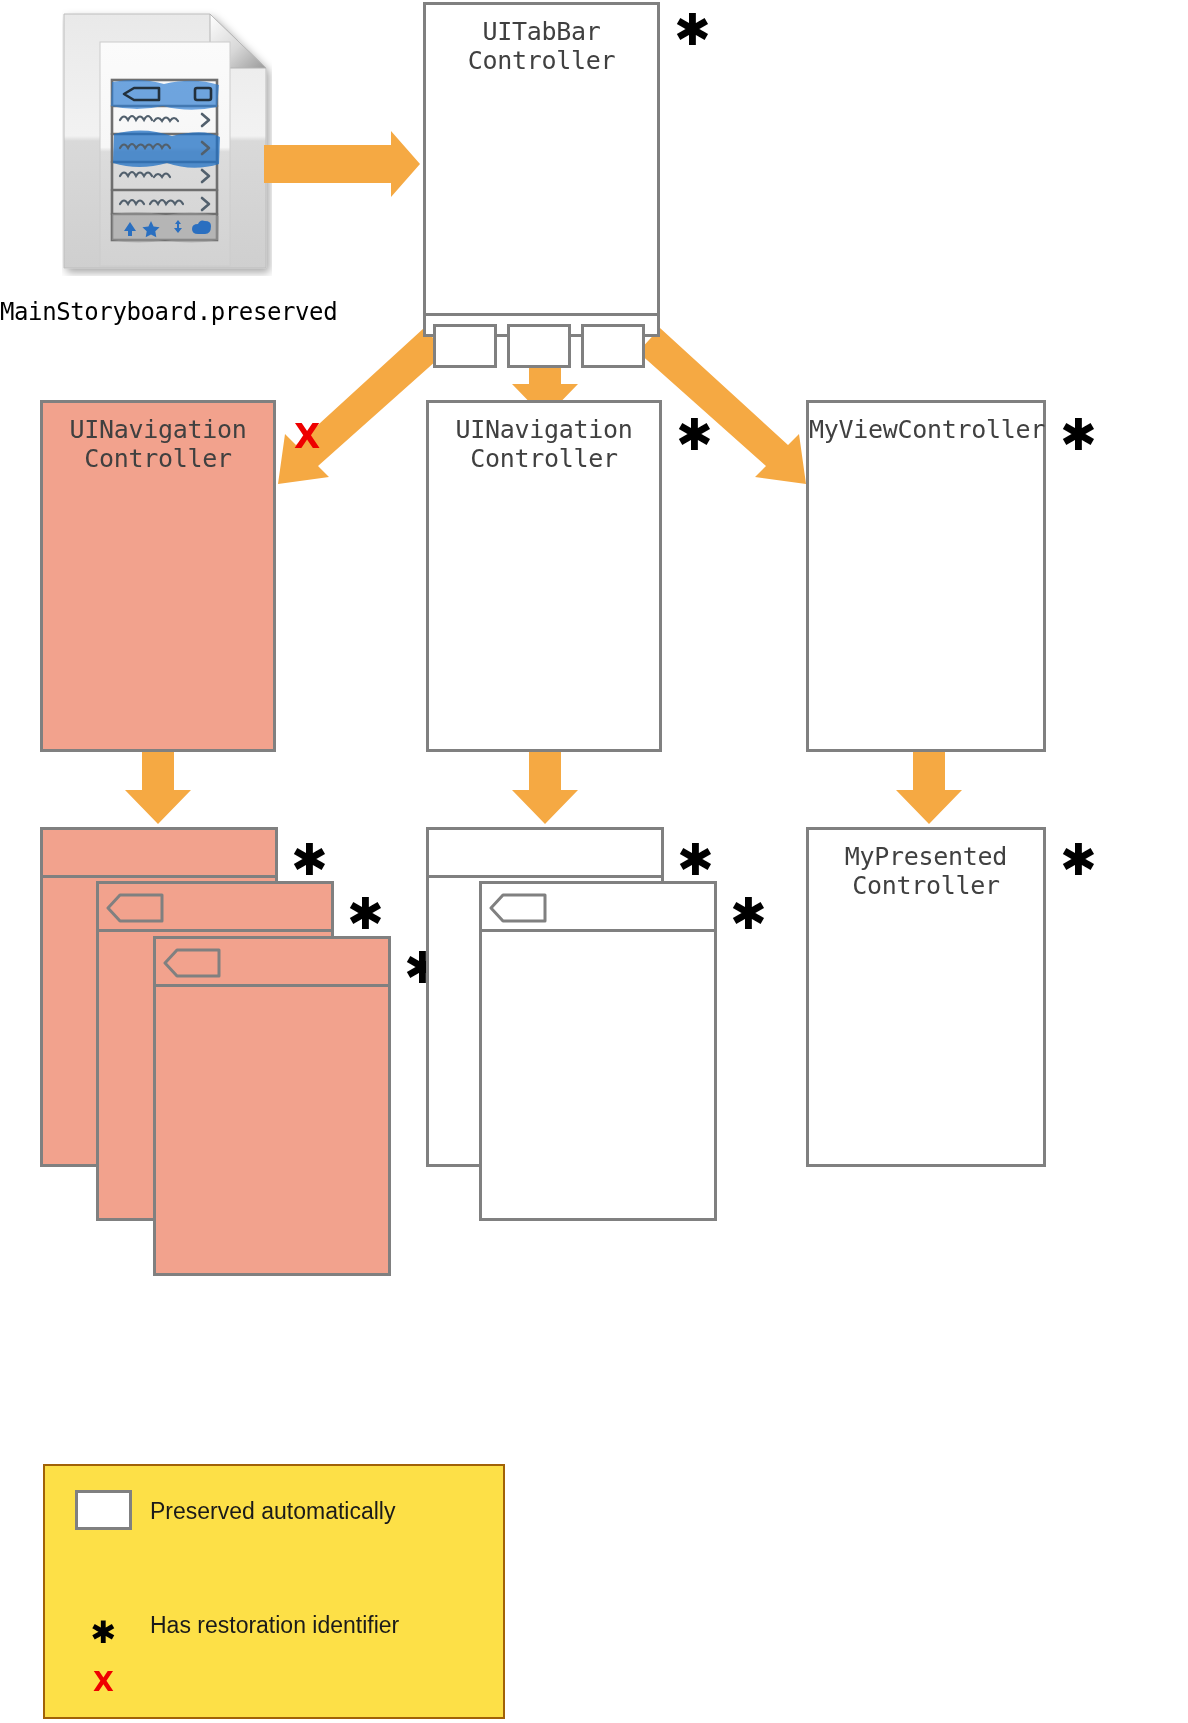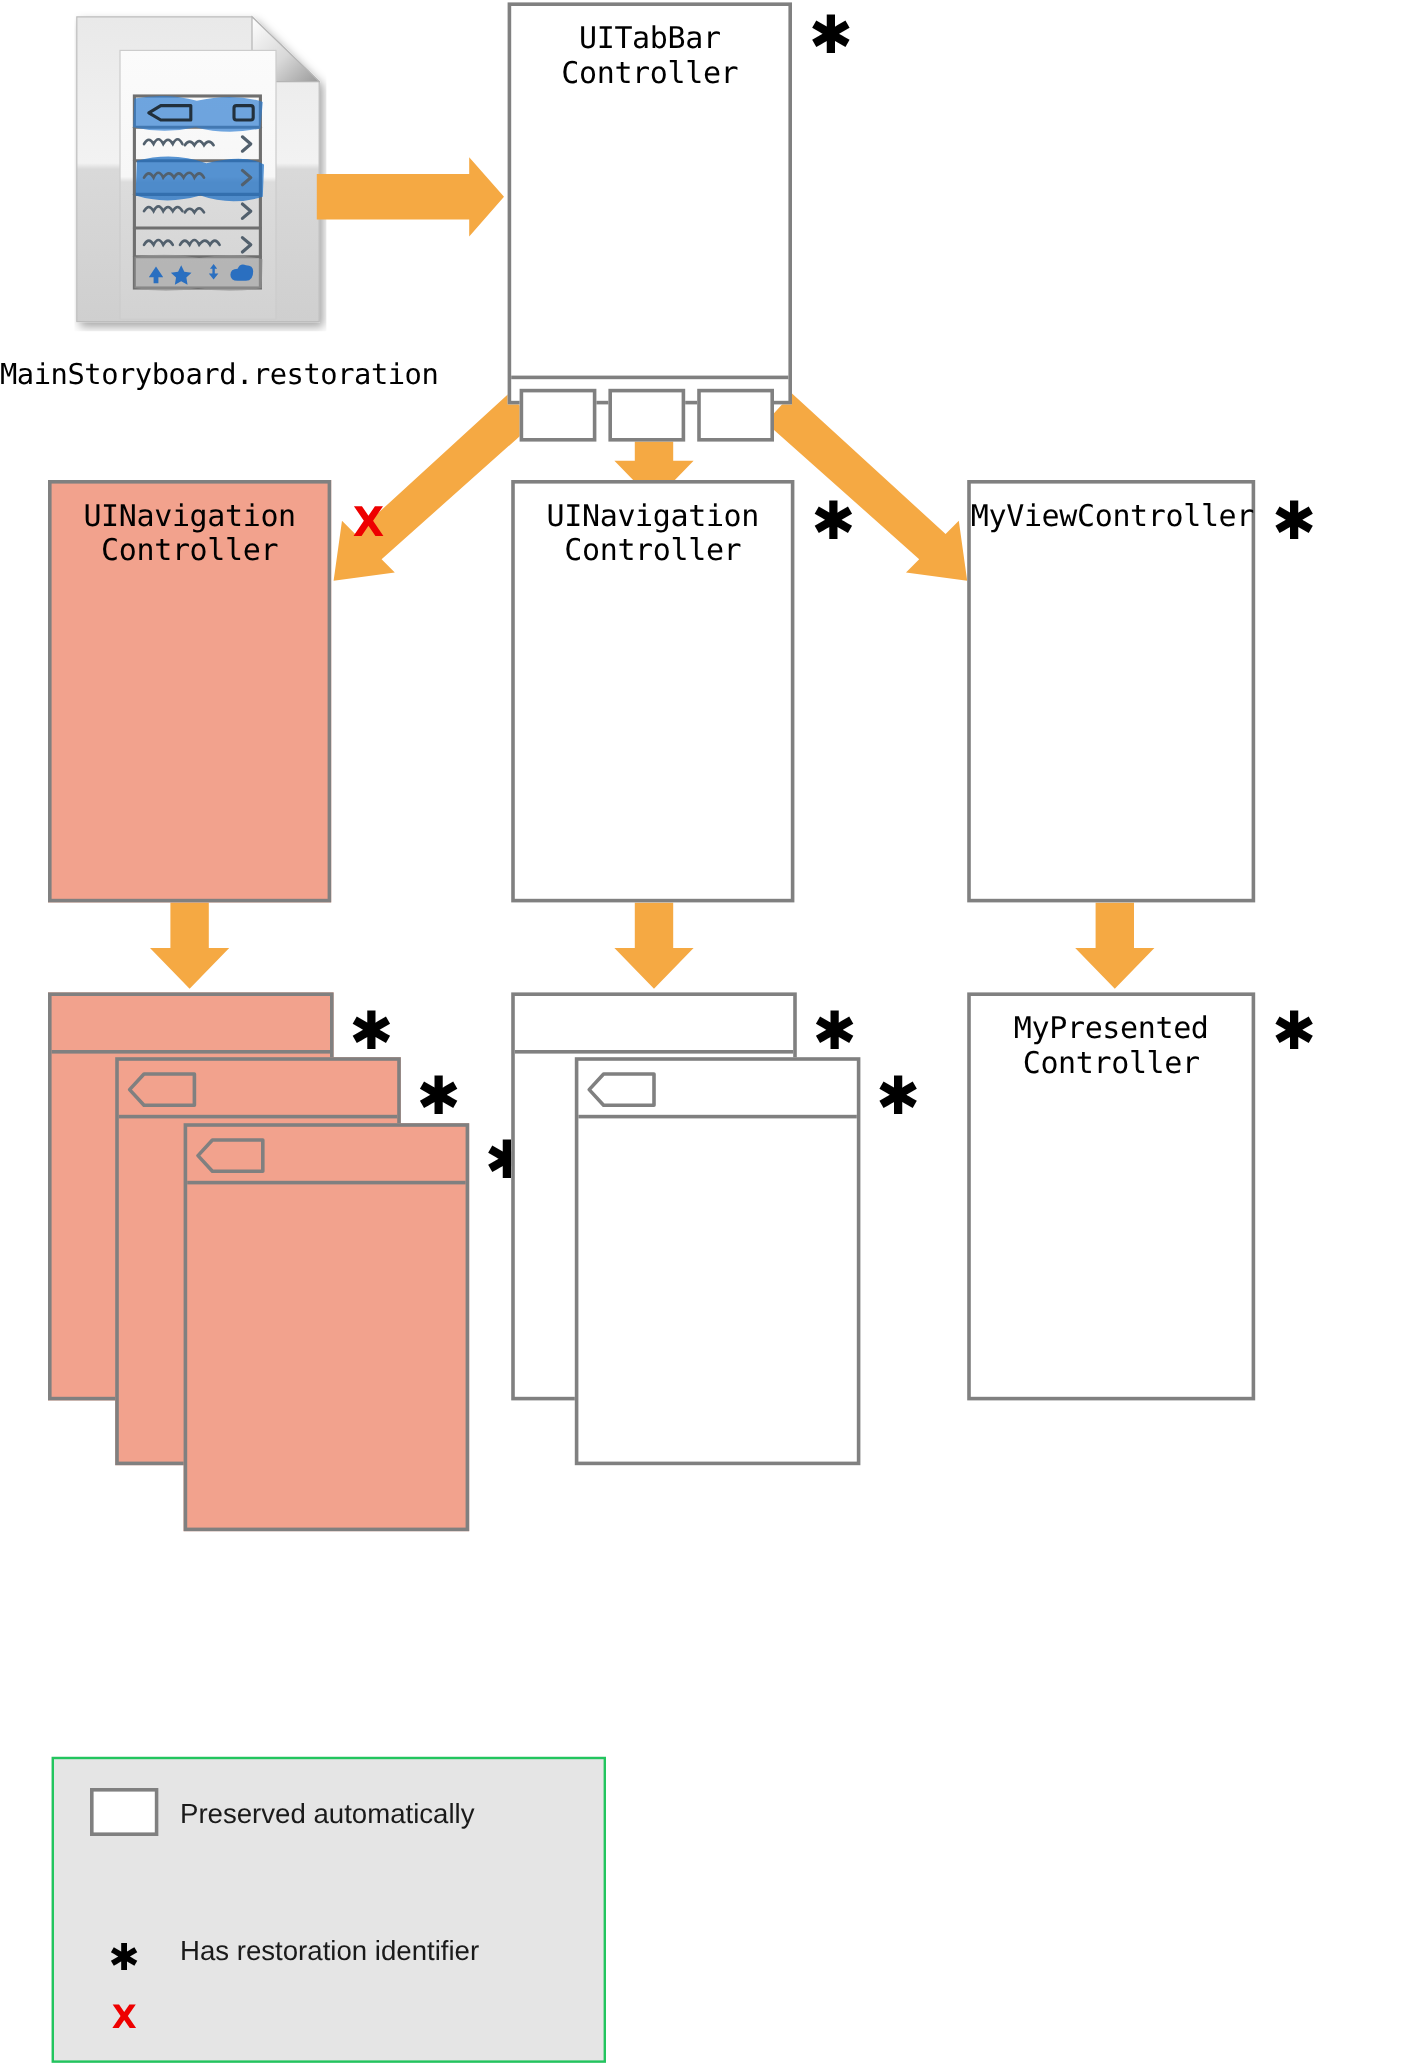--- a/index.html
+++ b/index.html
@@ -17,21 +17,21 @@
     border:3px solid #808080;
     background:#ffffff;
   }
   .vc-box.salmon{background:#F2A28D;}
   .vc-title{
     position:absolute;left:0;right:0;top:12px;
     text-align:center;
     font-family:"DejaVu Sans Mono","Liberation Mono",monospace;
     font-size:25px;
     line-height:29px;
-    color:#000000;
+    color:#404040;
     white-space:pre-line;
     letter-spacing:-0.3px;
   }
 
   
   .mark{
     position:absolute;
     font-family:"DejaVu Sans","Liberation Sans",sans-serif;
     font-weight:bold;
     color:#000000;
@@ -73,21 +73,21 @@
   #doc-icon{position:absolute;left:62px;top:6px;width:210px;height:270px;}
   .doc-caption{
     position:absolute;left:0px;top:298px;width:360px;
     font-family:"DejaVu Sans Mono","Liberation Mono",monospace;
     font-size:24px;color:#000;letter-spacing:-0.4px;
   }
 
   
   #legend{
     position:absolute;left:43px;top:1464px;width:462px;height:255px;
-    box-sizing:border-box;border:2px solid #22c55e;background:#e5e5e5;
+    box-sizing:border-box;border:2px solid #a16207;background:#fde047;
   }
   .legend-row{position:absolute;left:0;width:100%;height:50px;}
   .legend-swatch{
     position:absolute;left:30px;
     box-sizing:border-box;width:57px;height:40px;
     border:3px solid #808080;background:#fff;
   }
   .legend-swatch.salmon{background:#F2A28D;}
   .legend-glyph{
     position:absolute;left:30px;width:57px;text-align:center;
@@ -175,21 +175,21 @@
 
       <path d="M50 208 q28 -4 54 1 q28 -5 53 1 l-1 24 q-27 5 -53 0 q-27 5 -53 0 z" fill="#9a9a9a" opacity="0.55"></path>
       <g fill="#2a6fc0">
         <path d="M62 225 l6 -9 l6 9 l-4 0 l0 5 l-4 0 l0 -5 z"></path>
         <path d="M89 215 l2.6 5.4 l6 .8 l-4.3 4.1 l1 5.9 l-5.3 -2.8 l-5.3 2.8 l1 -5.9 l-4.3 -4.1 l6 -.8 z"></path>
         <path d="M116 214 l3 4 l-2 0 l0 4 l3 0 l-4 5 l-4 -5 l3 0 l0 -4 l-2 0 z"></path>
         <path d="M136 228 q-6 0 -6 -5 q0 -5 6 -5 q2 -5 7 -3 q6 0 6 5 q0 8 -6 8 z"></path>
       </g>
     </svg>
   </div>
-  <div class="doc-caption">MainStoryboard.restoration</div>
+  <div class="doc-caption">MainStoryboard.preserved</div>
 
   <svg class="arrow-layer" viewBox="0 0 1188 1723" xmlns="http://www.w3.org/2000/svg">
     <g fill="#F5A943">
 
       <path d="M264 145 L391 145 L391 131 L420 164 L391 197 L391 183 L264 183 Z"></path>
 
       <path d="M424 328 L446 352 L318 466 L329 477 L278 484 L285 434 L296 445 Z"></path>
 
       <path d="M529 334 L561 334 L561 384 L578 384 L545 418 L512 384 L529 384 Z"></path>
 

